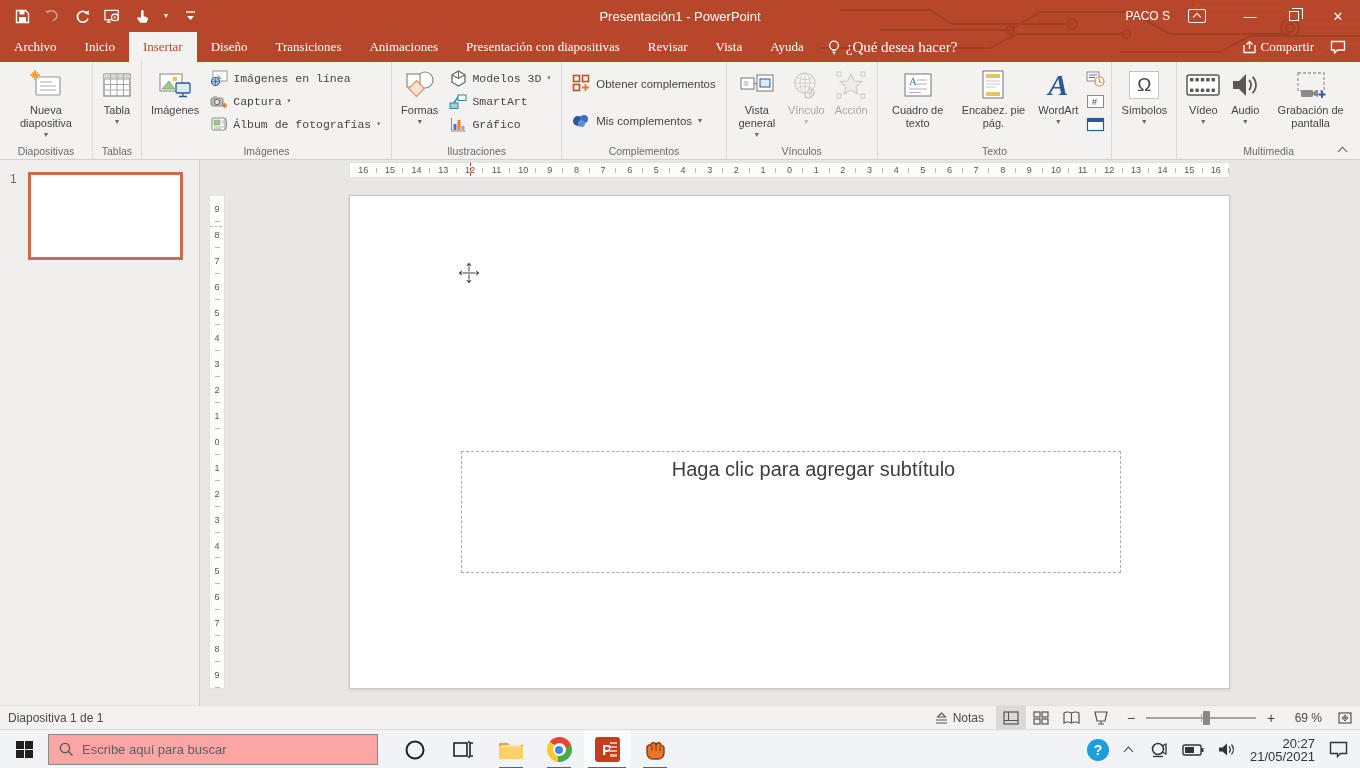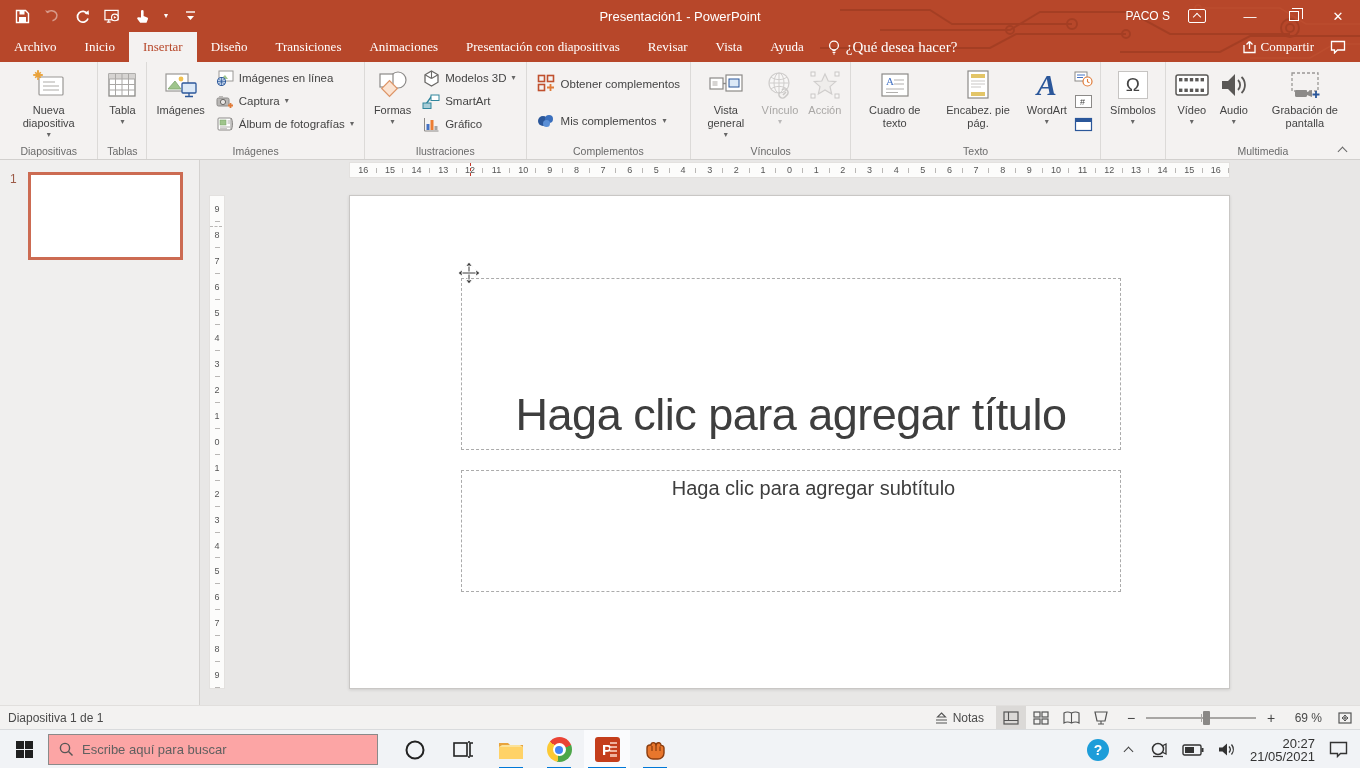--- a/index.html
+++ b/index.html
@@ -37,21 +37,21 @@
   .rgroup { position:relative; display:flex; align-items:flex-start; padding:3px 4px 18px 4px; border-right:1px solid #dcdad8; }
   .rgroup-label { position:absolute; left:0; right:0; bottom:2px; text-align:center; font-size:10.5px; color:#6a6a6a; white-space:nowrap; }
   .bigbtn { display:flex; flex-direction:column; align-items:center; justify-content:flex-start; padding:3px 5px 0 5px; height:74px; border-radius:2px; }
   .bigbtn .bicon { height:34px; display:flex; align-items:center; justify-content:center; }
   .bigbtn .blabel { font-size:11px; color:#444; text-align:center; line-height:13px; margin-top:2px; white-space:pre-line; }
   .bigbtn.disabled .blabel { color:#a9a7a5; }
   .bigbtn.disabled svg { opacity:.4; }
   .caret { font-size:8px; color:#666; line-height:8px; }
   .bigbtn .caret { margin-top:1px; }
   .smallcol { display:flex; flex-direction:column; justify-content:space-between; height:72px; padding:2px 2px; }
-  .smallbtn { display:flex; align-items:center; gap:5px; font-size:11.5px; color:#444; height:22px; padding:0 4px; border-radius:2px; white-space:nowrap; }
+  .smallbtn { display:flex; align-items:center; gap:5px; font-size:11.5px; color:#444; height:22px; padding:0 4px; border-radius:2px; white-space:nowrap;font-family:Liberation Mono, monospace; }
   .smallbtn .sicon { width:18px; height:18px; display:flex; align-items:center; justify-content:center; }
   .midcol { display:flex; flex-direction:column; justify-content:space-around; height:74px; }
   .midbtn { display:flex; align-items:center; gap:6px; font-size:11.5px; color:#444; padding:3px 6px; white-space:nowrap; }
   .tinycol { display:flex; flex-direction:column; justify-content:space-between; height:72px; padding:2px 1px; }
   .tinybtn { width:22px; height:22px; display:flex; align-items:center; justify-content:center; }
   .collapse-ribbon { position:absolute; right:10px; bottom:4px; width:14px; height:10px; }
   .collapse-ribbon::after { content:""; position:absolute; left:3px; top:3px; width:6px; height:6px; border-left:1.5px solid #666; border-top:1.5px solid #666; transform:rotate(45deg); }
   .omega { font-size:19px; color:#444; border:1px solid #c6c4c2; background:#fff; width:30px; height:28px; display:flex; align-items:center; justify-content:center; }
 
   
@@ -64,21 +64,21 @@
   .rnum::after { content:""; position:absolute; right:0; top:5px; width:1px; height:5px; background:#b9b7b5; }
   .hruler-mark { position:absolute; left:121px; top:1px; width:1px; height:13px; border-left:1px dashed #c0392b; }
   .vruler { position:absolute; left:9px; top:35px; width:16px; height:494px; background:#fcfcfb; border:1px solid #e3e1df; display:flex; flex-direction:column; }
   .vnum { flex:1; text-align:center; font-size:9px; color:#555; display:flex; align-items:center; justify-content:center; position:relative; }
   .vnum::after { content:""; position:absolute; bottom:0; left:5px; height:1px; width:5px; background:#b9b7b5; }
   .vruler-mark { position:absolute; top:66px; left:1px; height:1px; width:12px; border-top:1px dashed #b9b7b5; }
   .slide { position:absolute; left:149px; top:35px; width:881px; height:494px; background:#fff; border:1px solid #c9c7c5; box-shadow:0 1px 3px rgba(0,0,0,.12); }
   .ph { position:absolute; border:1px dashed #ababab; }
   .ph-title { left:111px; top:82px; width:660px; height:172px; display:flex; align-items:flex-end; justify-content:center; padding-bottom:8px; }
   .ph-title .ph-text { font-size:45px; font-weight:300; color:#3e3e3e; letter-spacing:-.5px; white-space:nowrap; }
-  .ph-sub { left:111px; top:274px; width:660px; height:122px; display:flex; align-items:flex-start; justify-content:center; padding-top:6px;padding-left:45px; }
+  .ph-sub { left:111px; top:255px; width:660px; height:122px; display:flex; align-items:flex-start; justify-content:center; padding-top:6px;padding-left:45px; }
   .ph-sub .ph-text { font-size:20px; color:#3e3e3e; }
   .cursor-move { position:absolute; left:256px; top:100px; z-index:5; }
 
   
   .statusbar { position:absolute; left:0; top:705px; width:100%; height:24px; background:#f3f2f1; border-top:1px solid #e1dfdd; display:flex; align-items:center; font-size:12px; color:#4a4a4a; }
   .status-left { padding-left:8px; }
   .status-right { margin-left:auto; display:flex; align-items:center; height:100%; }
   .notes-btn { display:flex; align-items:center; gap:5px; padding:0 12px; height:100%; }
   .viewbtn { width:30px; height:100%; display:flex; align-items:center; justify-content:center; }
   .viewbtn.active { background:#dbd9d7; }
@@ -603,23 +603,20 @@
         <span class="vnum">4</span>
         <span class="vnum">5</span>
         <span class="vnum">6</span>
         <span class="vnum">7</span>
         <span class="vnum">8</span>
         <span class="vnum">9</span>
       </div>
     <div class="vruler-mark" style="left:10px;"></div>
 
     <div class="slide">
-      <div class="ph ph-title">
-        <span class="ph-text">Haga clic para agregar título</span>
-      </div>
       <div class="ph ph-sub">
         <span class="ph-text">Haga clic para agregar subtítulo</span>
       </div>
     </div>
 
     <svg class="cursor-move" width="26" height="26" viewBox="0 0 26 26">
       <g fill="#3a3a3a" stroke="#fff" stroke-width="1">
         <path d="M13,2 l3.5,4.5 h-7 z"></path>
           <path d="M13,24 l3.5,-4.5 h-7 z"></path>
           <path d="M2,13 l4.5,-3.5 v7 z"></path>

